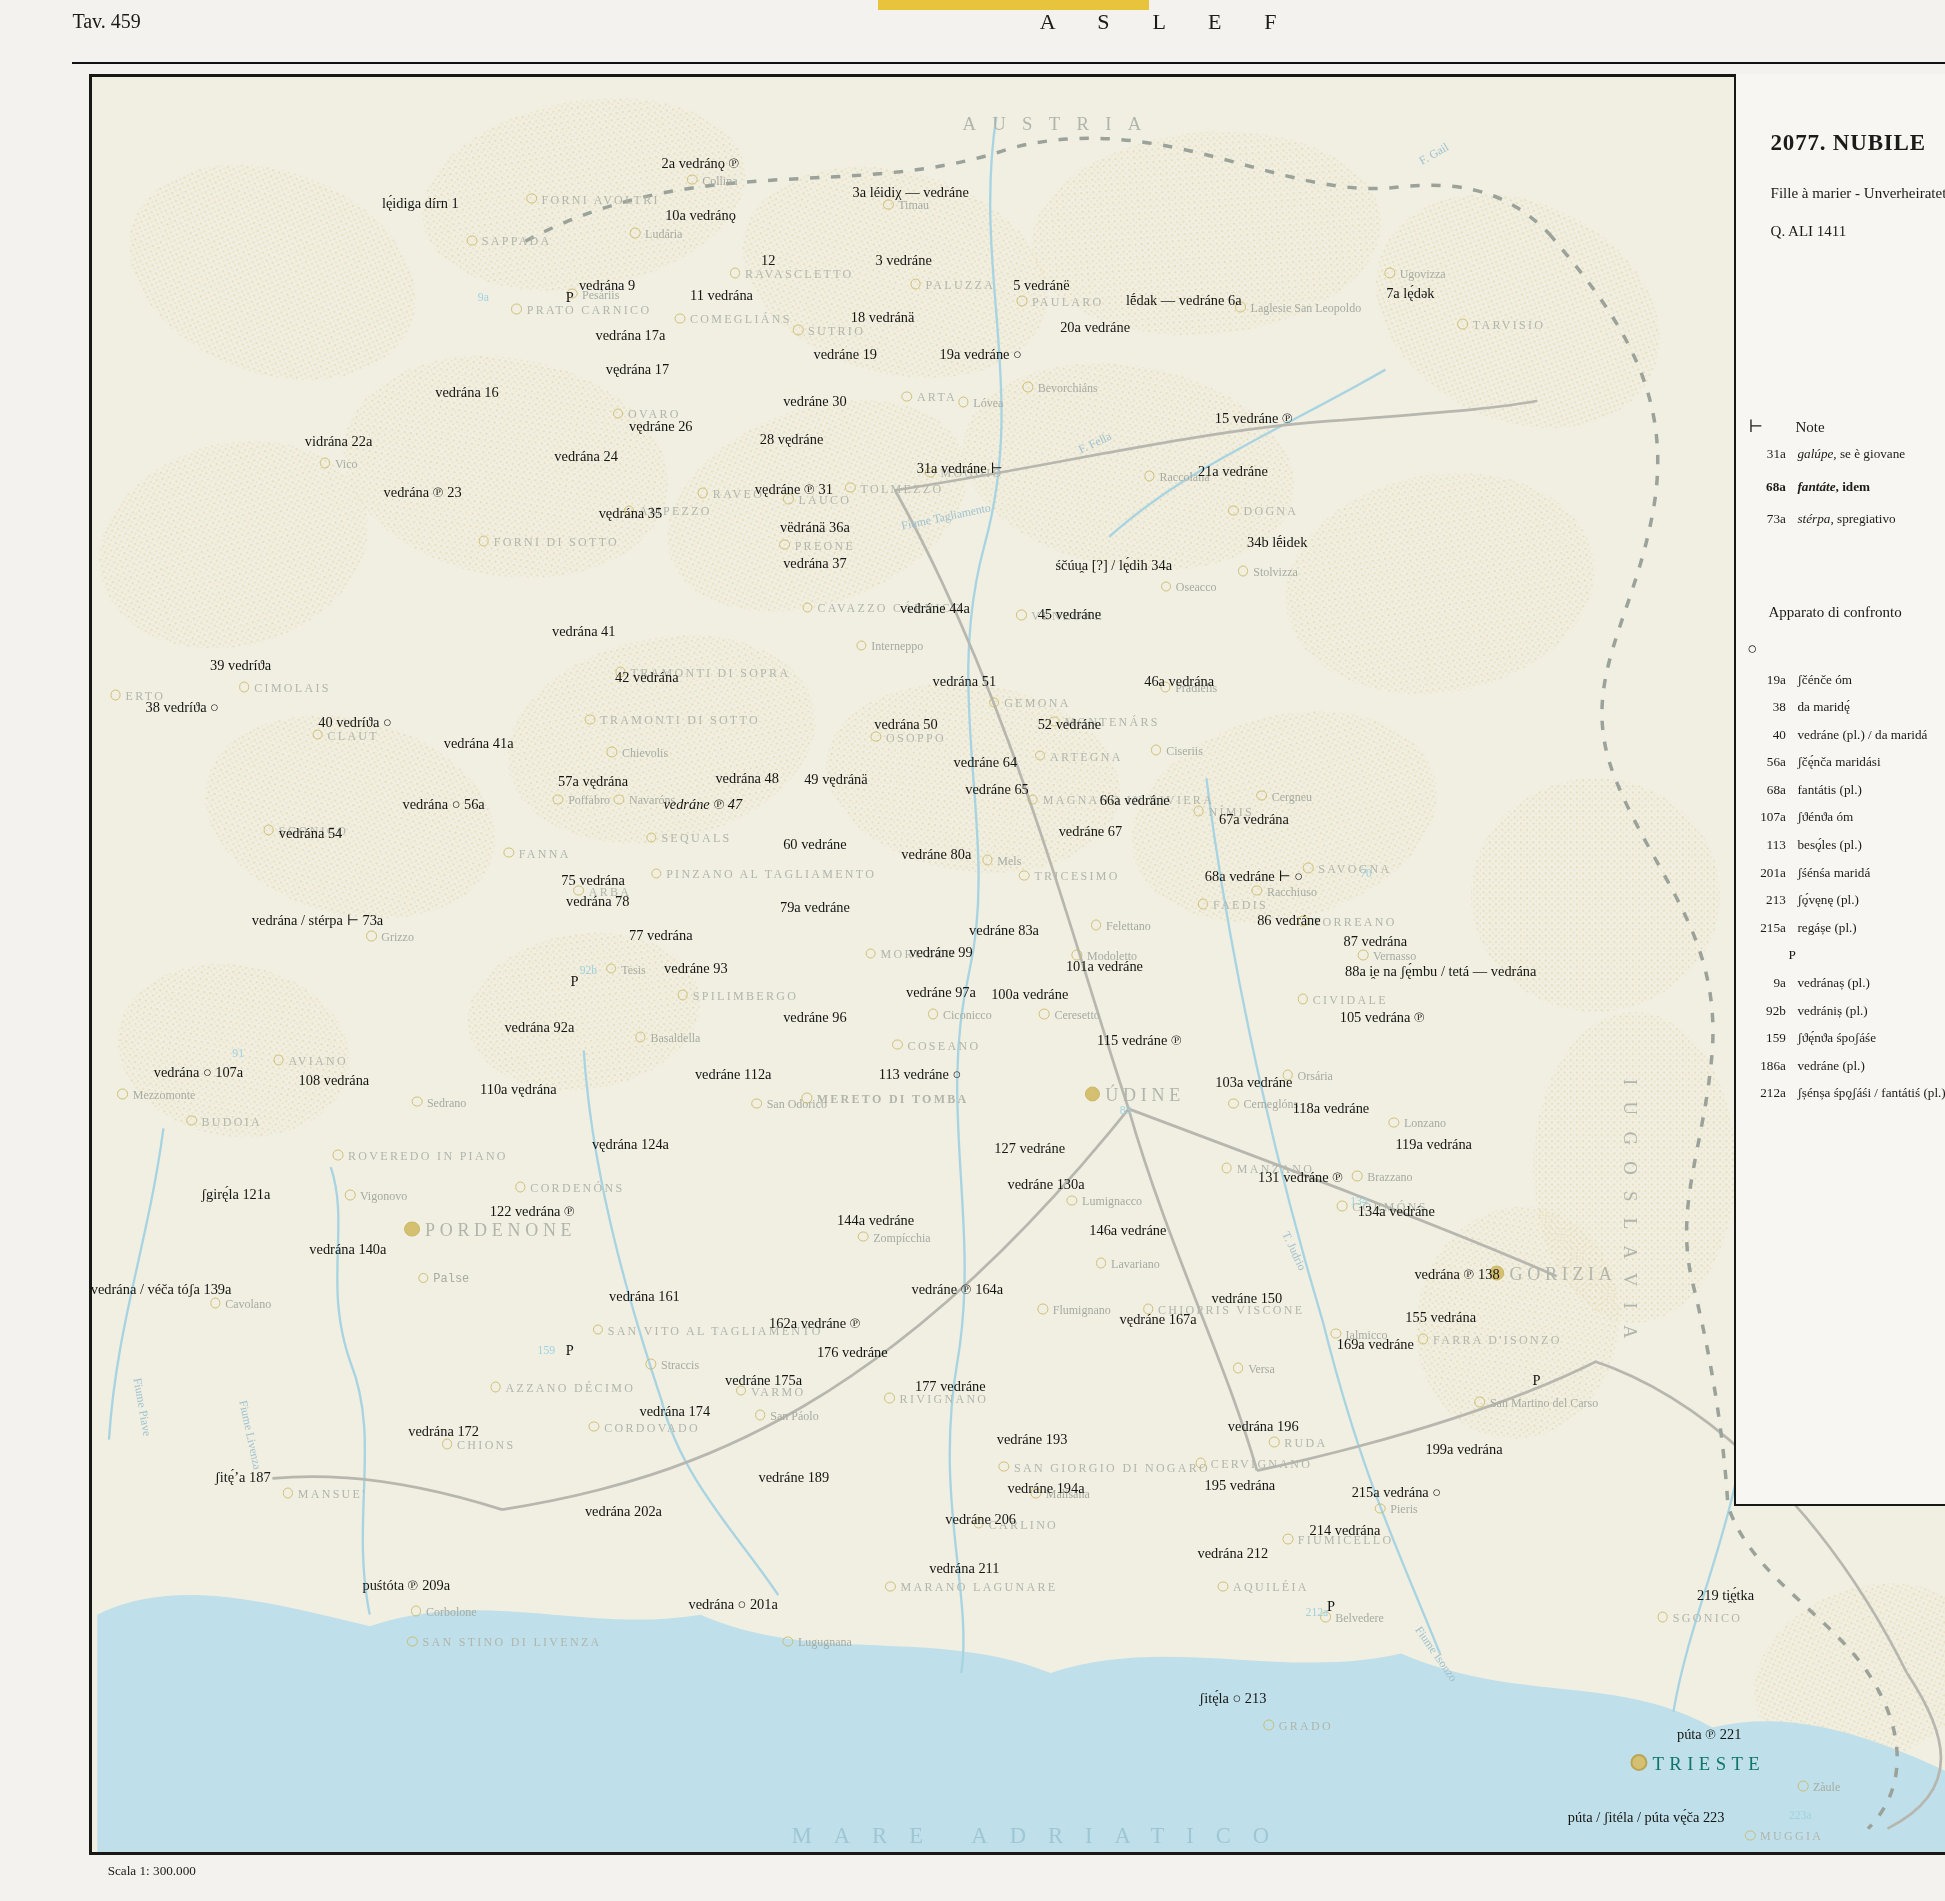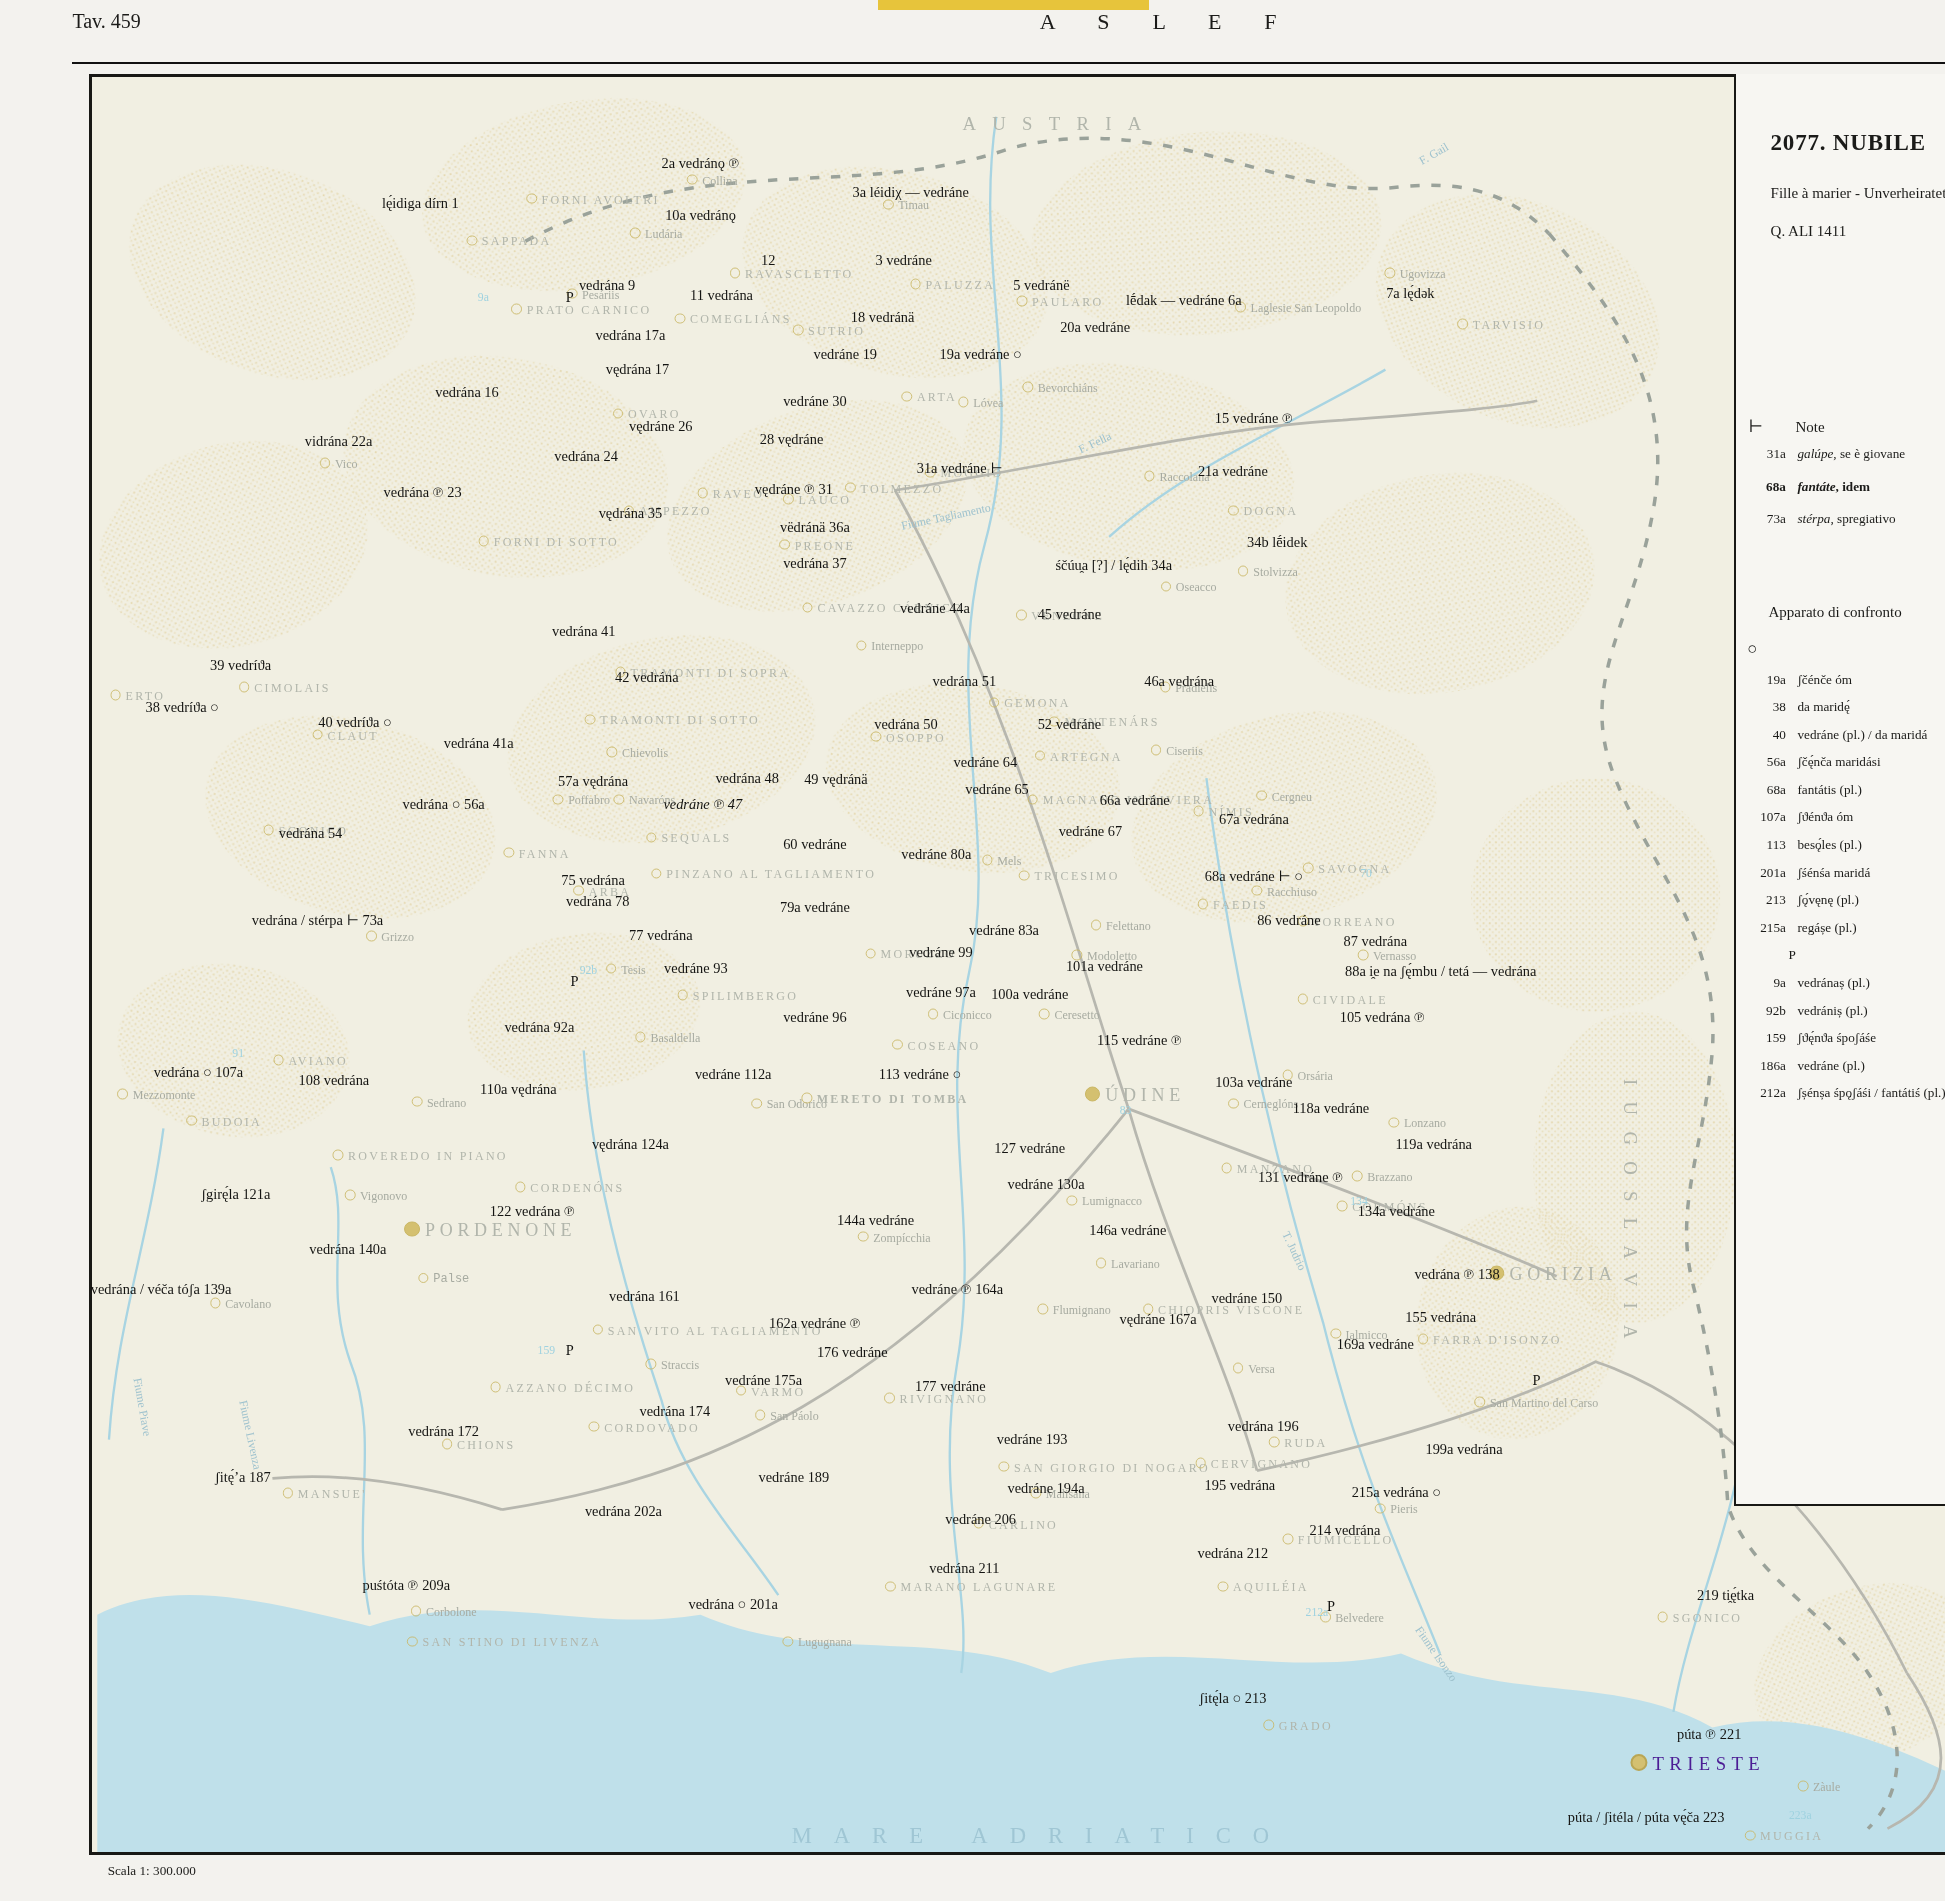--- a/index.html
+++ b/index.html
@@ -36,21 +36,21 @@
   .app-row.plabel .num{text-align:left;padding-left:10%;}
   
   .pt{white-space:nowrap;font-size:14.4px;color:#141412;z-index:6;transform:translate(-50%,-50%);}
   .t1,.t2s,.t2,.t2b,.t2v,.riv,.sea,.blue{white-space:nowrap;z-index:3;transform:translate(-50%,-50%);}
   .t1{font-size:12px;color:#a7aba1;}
   .t1::before{content:"";display:inline-block;width:8.6px;height:8.6px;border:1.9px solid #c9b664;border-radius:50%;margin-right:4.7px;vertical-align:-0.8px;opacity:.85;}
   .t2s{font-size:12px;color:#b1b5ab;letter-spacing:2.3px;}
   .t2s::before{content:"";display:inline-block;width:8.6px;height:8.6px;border:1.9px solid #c9b664;border-radius:50%;margin-right:4.7px;vertical-align:-0.8px;opacity:.85;}
   .t2{font-size:18px;color:#b1b5ab;letter-spacing:4.7px;}
   .t2::before{content:"";display:inline-block;width:13.2px;height:13.2px;background:#d4c070;border:1.9px solid #c9b664;border-radius:50%;margin-right:5.4px;vertical-align:-1.2px;}
-  .t2b{font-size:18.7px;color:#4c1d95;letter-spacing:5.4px;}
+  .t2b{font-size:18.7px;color:#0f766e;letter-spacing:5.4px;}
   .t2b::before{content:"";display:inline-block;width:13.2px;height:13.2px;background:#d4c070;border:2.3px solid #b9a654;border-radius:50%;margin-right:5.4px;vertical-align:-1.2px;}
   .t2v{font-size:18.7px;color:#b1b5ab;letter-spacing:16.3px;}
   .riv{font-size:11.7px;color:#9ec2ce;}
   .sea{font-size:22.6px;color:#9fc6d4;letter-spacing:22px;}
   .blue{font-size:11.7px;color:#9fd2e0;}
   #scala{left:6.5%;top:98.4%;transform:translate(-50%,-50%);font-size:13.2px;z-index:8;}
 </style>
 </head>
 <body>
 

